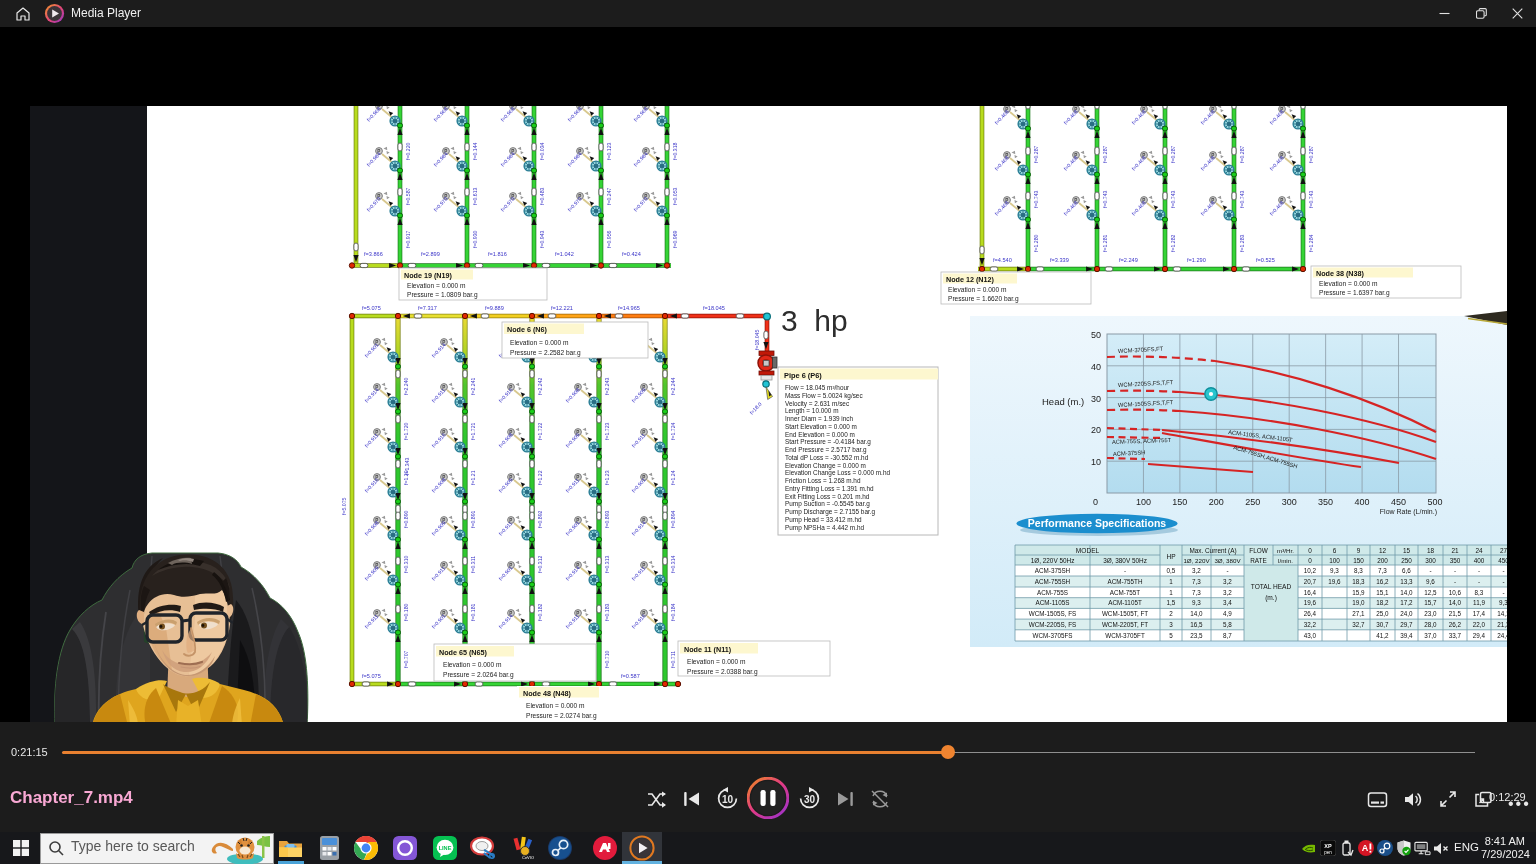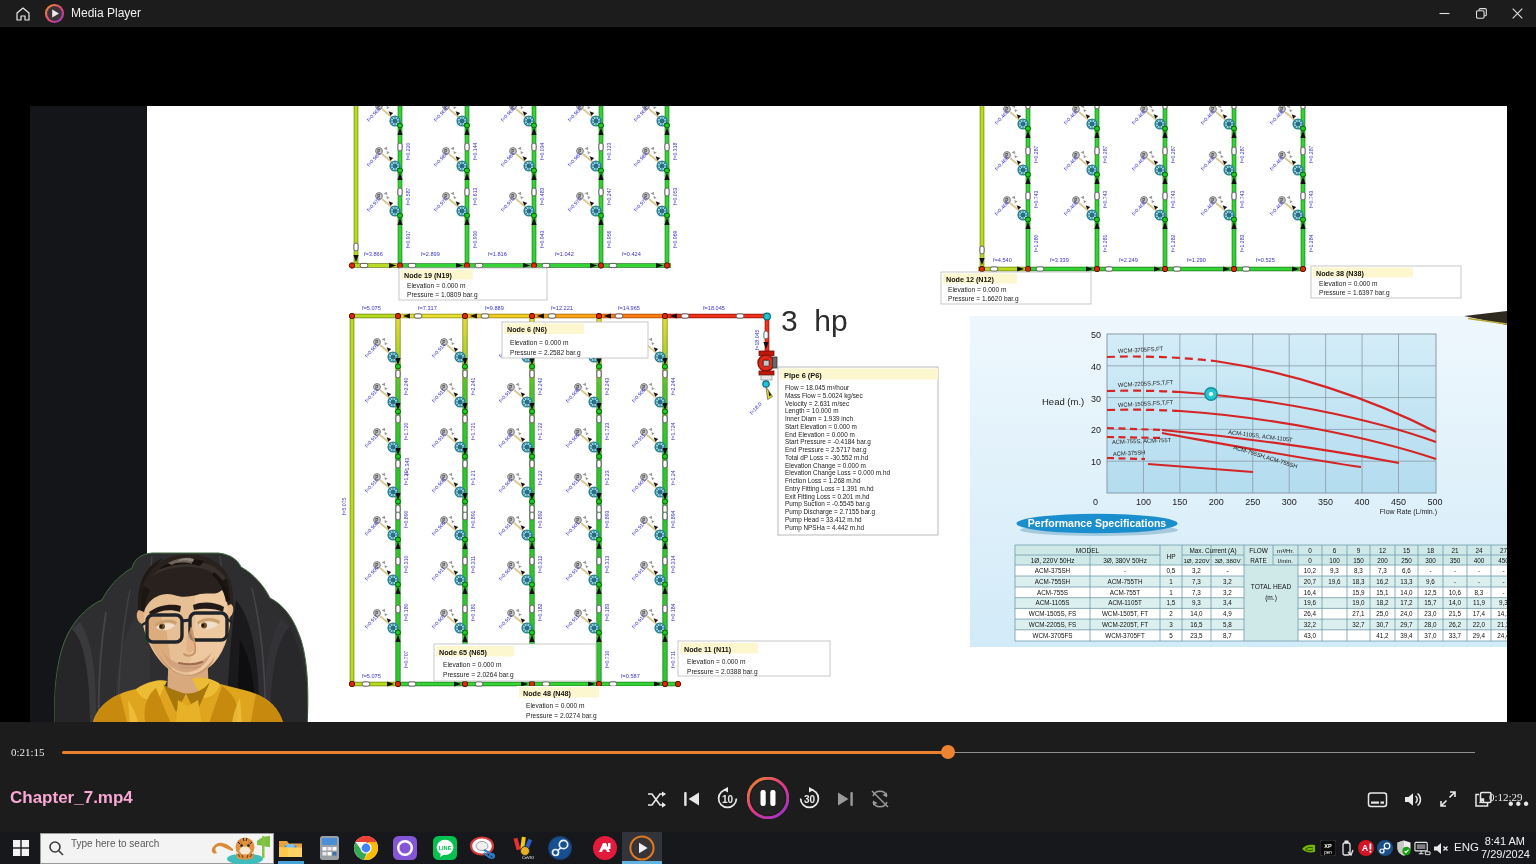--- a/index.html
+++ b/index.html
@@ -5,21 +5,21 @@
 .abs { position:absolute; }
 #titlebar { position:absolute; left:0; top:0; width:1536px; height:27px; background:#1c1c1c;padding-left:20px; }
 #stage { position:absolute; left:0; top:27px; width:1536px; height:695px; background:#000; }
 #whitebox { position:absolute; left:147px; top:79px; width:1360px; height:616px; background:#fff; }
 #darkstrip { position:absolute; left:30px; top:79px; width:117px; height:616px; background:#141519; }
 #controls { position:absolute; left:0; top:722px; width:1536px; height:110px; background:#1c1c1c; }
 #taskbar { position:absolute; left:0; top:832px; width:1536px; height:32px; background:#17181b; }
 #content { position:absolute; left:0; top:0; }
 .wicon { position:absolute; top:0; width:46px; height:27px; display:flex; align-items:center; justify-content:center; }
 .ttext { position:absolute; left:71px; top:6px; color:#f0f0f0; font-size:12px; }
-.timelab { position:absolute; color:#e8e8e8; font-size:11px;font-family:Liberation Serif, serif; }
+.timelab { position:absolute; color:#e8e8e8; font-size:11px; }
 .ctl { position:absolute; top:786px; }
 #chapname { position:absolute; left:10px; top:788px; color:#f9a8d4; font-size:17px; font-weight:bold; }
 .tseg { position:absolute; top:832px; height:32px; display:flex; align-items:center; justify-content:center; }
 </style></head>
 <body>
 
 <div id="stage"></div>
 <div id="whitebox" class="abs" style="left:147px;top:106px;width:1360px;height:616px;background:#fff;"></div>
 <div id="darkstrip" class="abs" style="left:30px;top:106px;width:117px;height:616px;background:#141519;"></div>
 
@@ -1790,21 +1790,21 @@
       <rect x="8.7" y="0" width="7.3" height="7.3" fill="#f2f2f2"></rect>
       <rect x="0" y="8.7" width="7.3" height="7.3" fill="#f2f2f2"></rect>
       <rect x="8.7" y="8.7" width="7.3" height="7.3" fill="#f2f2f2"></rect>
     </svg>
   </div>
  <div class="abs" style="left:40px;top:833px;width:234px;height:31px;background:#f3f3f3;border:1px solid #9a9a9a;"></div>
  <div class="abs" style="left:48px;top:840px;"><svg width="17" height="17" viewBox="0 0 17 17" style="">
       <circle cx="7" cy="7" r="5" fill="none" stroke="#3c3c3c" stroke-width="1.6"></circle>
       <line x1="10.8" y1="10.8" x2="15" y2="15" stroke="#3c3c3c" stroke-width="1.6"></line>
     </svg></div>
- <div class="abs" style="left:71px;top:838px;color:#585858;font-size:10px;">Type here to search</div>
+ <div class="abs" style="left:71px;top:838px;color:#585858;font-size:14px;">Type here to search</div>
  <div class="abs" style="left:205px;top:833px;"><svg width="66" height="31" viewBox="0 0 66 31" style="">
       <path d="M28,16 C20,8 12,8 8,14 C5,18 8,22 12,20 C8,16 12,11 18,14 C23,16 26,18 28,18 Z" fill="#d98b3a"></path>
       <ellipse cx="40" cy="26" rx="18" ry="5.5" fill="#3fbdbd"></ellipse>
       <path d="M52,8 C56,4 62,3 65,3 L65,14 C60,14 56,12 52,12 Z" fill="#7ac143"></path>
       <rect x="57" y="3" width="2.5" height="22" fill="#8bc34a"></rect>
       <circle cx="40" cy="14" r="9.5" fill="#e0913f"></circle>
       <path d="M32,10 L36,6 L37,11 Z M48,10 L44,6 L43,11 Z" fill="#d07f2e"></path>
       <ellipse cx="40" cy="17.5" rx="5.5" ry="4" fill="#f7e8d2"></ellipse>
       <circle cx="36.5" cy="12.5" r="1.3" fill="#222"></circle>
       <circle cx="43.5" cy="12.5" r="1.3" fill="#222"></circle>

